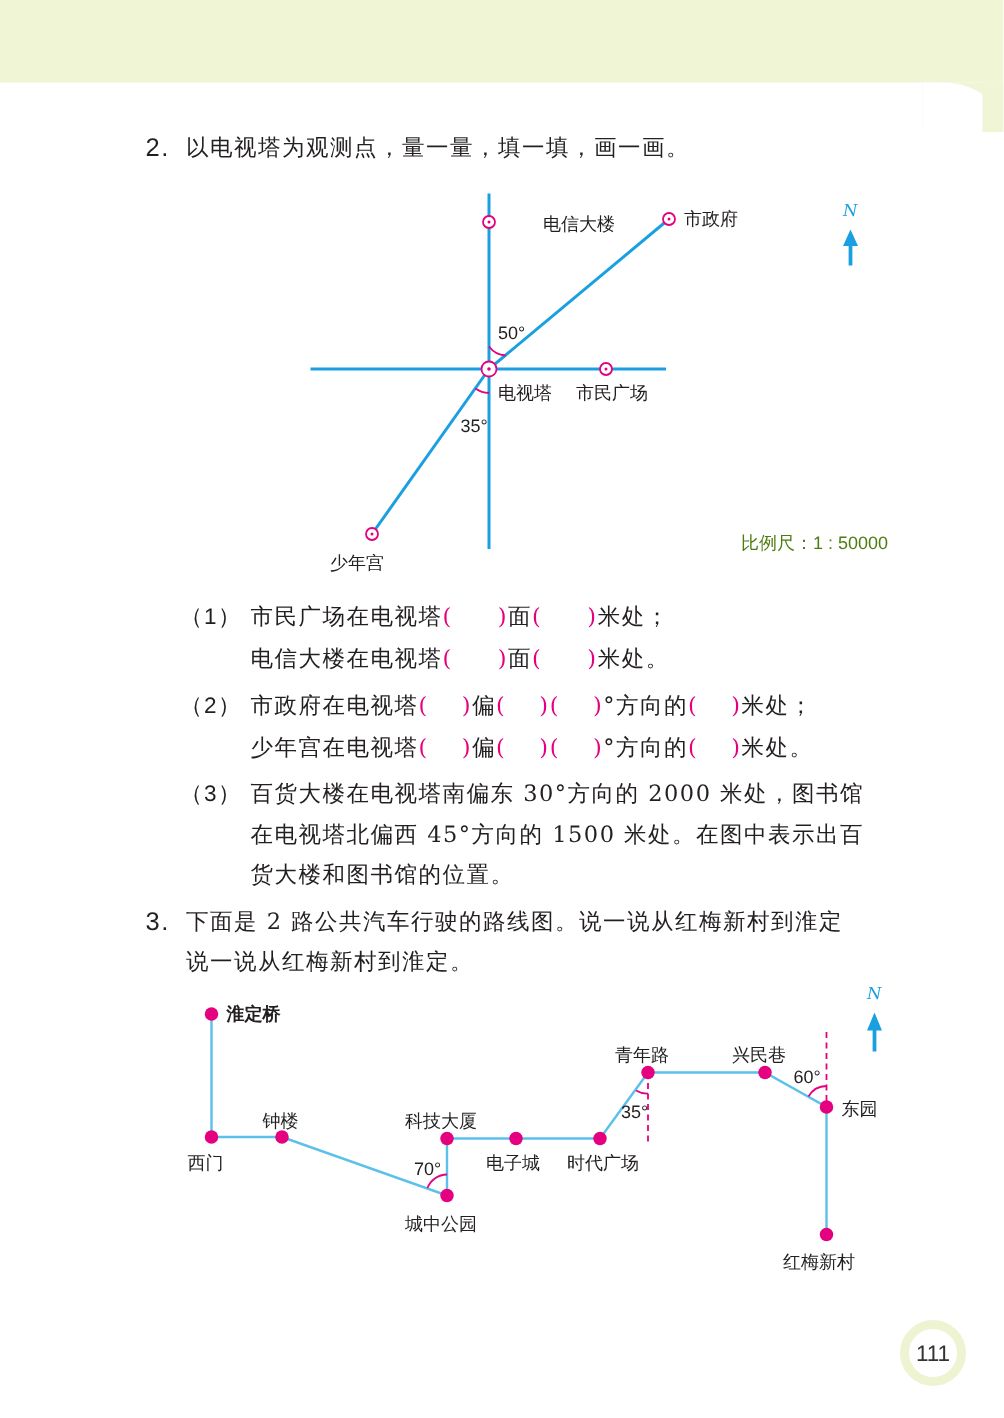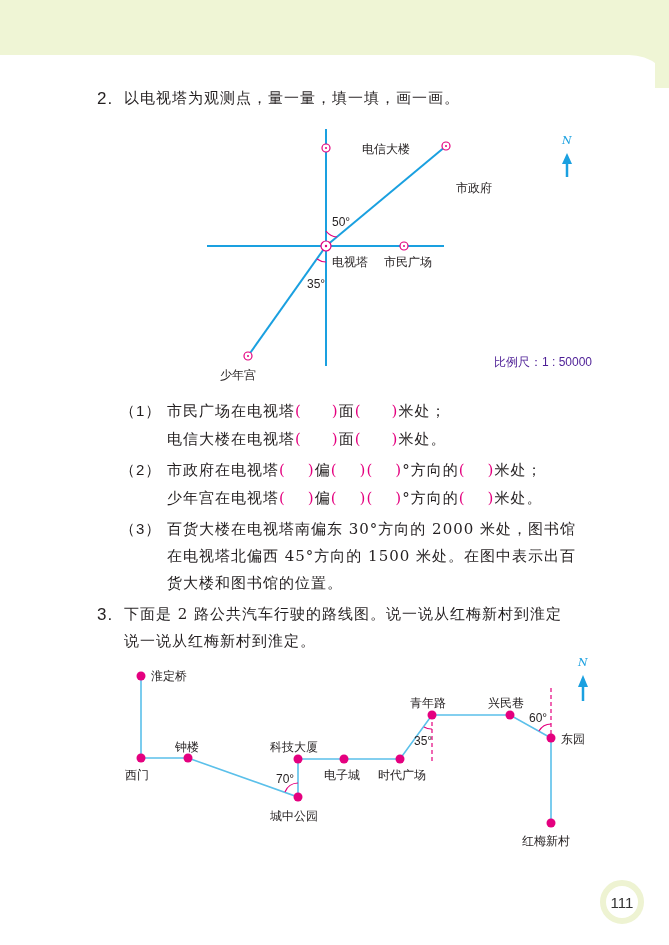--- a/index.html
+++ b/index.html
@@ -6,21 +6,21 @@
   body{width:669px;height:945px;position:relative;background:#fff;overflow:hidden;
        font-family:"DejaVu Serif","Liberation Serif",serif;color:#231f20;}
   .band{position:absolute;left:0;top:0;width:669px;height:55px;background:#eff5d5;}
   .band-corner{position:absolute;left:615px;top:55px;width:54px;height:33px;background:#eff5d5;}
   .band-corner::after{content:"";position:absolute;left:0;top:0;width:54px;height:33px;background:#fff;border-top-right-radius:40px 33px;}
   .band-corner-fill{position:absolute;left:655px;top:55px;width:14px;height:33px;background:#eff5d5;}
   .t{position:absolute;font-size:15px;white-space:nowrap;letter-spacing:1px;}
   .num{font-family:"Liberation Sans",sans-serif;}
   .lbl{position:absolute;font-size:12px;white-space:nowrap;}
   svg{position:absolute;left:0;top:0;}
-  .scale{position:absolute;left:494px;top:354px;font-size:12px;color:#4c1d95;font-family:"Liberation Sans",sans-serif;}
+  .scale{position:absolute;left:494px;top:354px;font-size:12px;color:#4d7c0f;font-family:"Liberation Sans",sans-serif;}
   .pagenum{position:absolute;left:600px;top:880px;width:44px;height:44px;border-radius:50%;
            border:6px solid #eef3d2;box-sizing:border-box;display:flex;align-items:center;justify-content:center;
            font-family:"Liberation Sans",sans-serif;font-size:15px;color:#333;}
   .paren{color:#e4007f;display:inline-block;}
   .gap{display:inline-block;}
 </style>
 </head>
 <body>
 
 <div class="band"></div>
@@ -85,21 +85,21 @@
     <circle cx="551" cy="823" r="4.5"></circle>
   </g>
 
   <g>
     <line x1="583" y1="701" x2="583" y2="684" stroke="#1aa0e0" stroke-width="2.5"></line>
     <polygon points="578,687 583,675 588,687" fill="#1aa0e0"></polygon>
   </g>
 </svg>
 
 <div class="lbl" style="left:337px;top:141px;margin-left:25px;">电信大楼</div>
-<div class="lbl" style="left:456px;top:138px;margin-top:42px;">市政府</div>
+<div class="lbl" style="left:456px;top:138px;">市政府</div>
 <div class="lbl" style="left:332px;top:254px;">电视塔</div>
 <div class="lbl" style="left:384px;top:254px;">市民广场</div>
 <div class="lbl" style="left:220px;top:367px;">少年宫</div>
 <div class="lbl num" style="left:332px;top:215px;">50°</div>
 <div class="lbl num" style="left:307px;top:277px;">35°</div>
 <div class="lbl" style="left:562px;top:134px;color:#1aa0e0;font-style:italic;font-size:11px;">N</div>
 <div class="scale">比例尺：1 : 50000</div>
 
 <div class="t num" style="left:120px;top:402px;">（1）</div>
 <div class="t" style="left:167px;top:402px;">
@@ -119,21 +119,21 @@
 
 <div class="t num" style="left:120px;top:520px;">（3）</div>
 <div class="t" style="left:167px;top:520px;">百货大楼在电视塔南偏东 30°方向的 2000 米处，图书馆</div>
 <div class="t" style="left:167px;top:547px;text-align:right;">在电视塔北偏西 45°方向的 1500 米处。在图中表示出百</div>
 <div class="t" style="left:167px;top:574px;">货大楼和图书馆的位置。</div>
 
 <div class="t num" style="left:97px;top:605px;font-size:17px;">3.</div>
 <div class="t" style="left:124px;top:605px;">下面是 2 路公共汽车行驶的路线图。说一说从红梅新村到淮定</div>
 <div class="t" style="left:124px;top:632px;">说一说从红梅新村到淮定。</div>
 
-<div class="lbl" style="left:151px;top:668px;">淮定桥</div>
+<div class="lbl" style="left:151px;top:668px;font-weight:bold;">淮定桥</div>
 <div class="lbl" style="left:125px;top:767px;">西门</div>
 <div class="lbl" style="left:175px;top:739px;">钟楼</div>
 <div class="lbl" style="left:270px;top:808px;">城中公园</div>
 <div class="lbl" style="left:270px;top:739px;">科技大厦</div>
 <div class="lbl" style="left:324px;top:767px;text-align:center;">电子城</div>
 <div class="lbl" style="left:378px;top:767px;">时代广场</div>
 <div class="lbl" style="left:410px;top:695px;">青年路</div>
 <div class="lbl" style="left:488px;top:695px;">兴民巷</div>
 <div class="lbl" style="left:561px;top:731px;">东园</div>
 <div class="lbl" style="left:522px;top:833px;">红梅新村</div>

